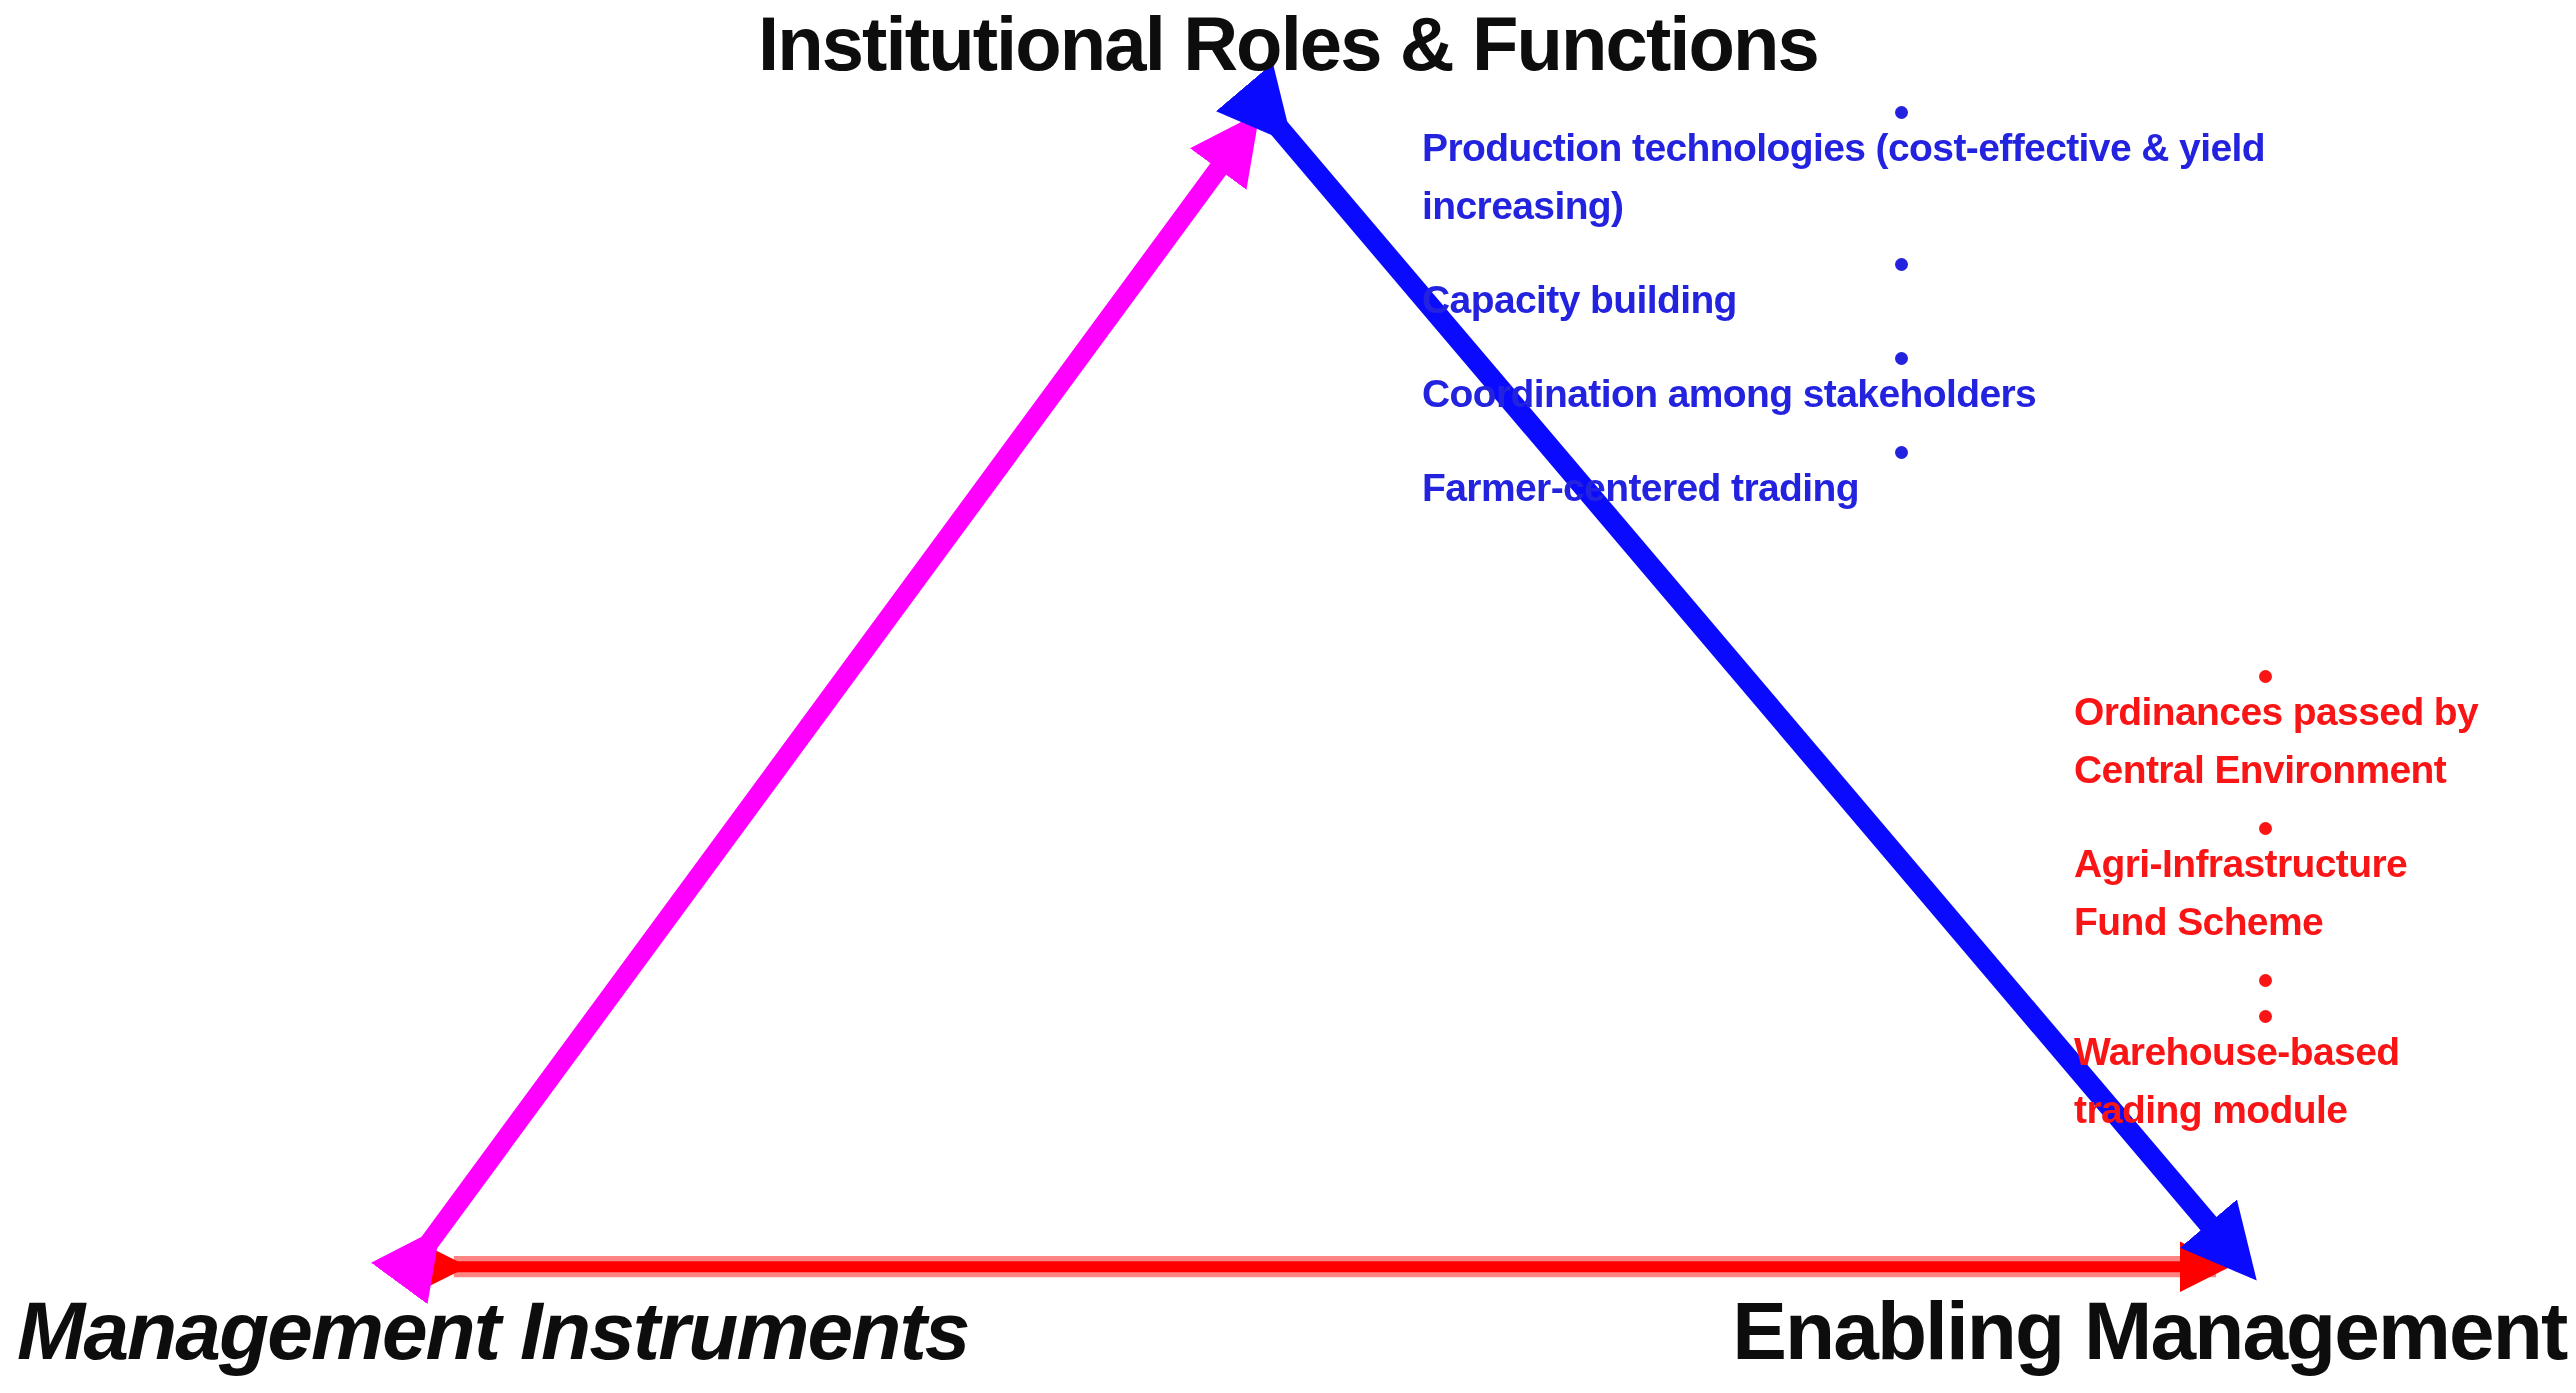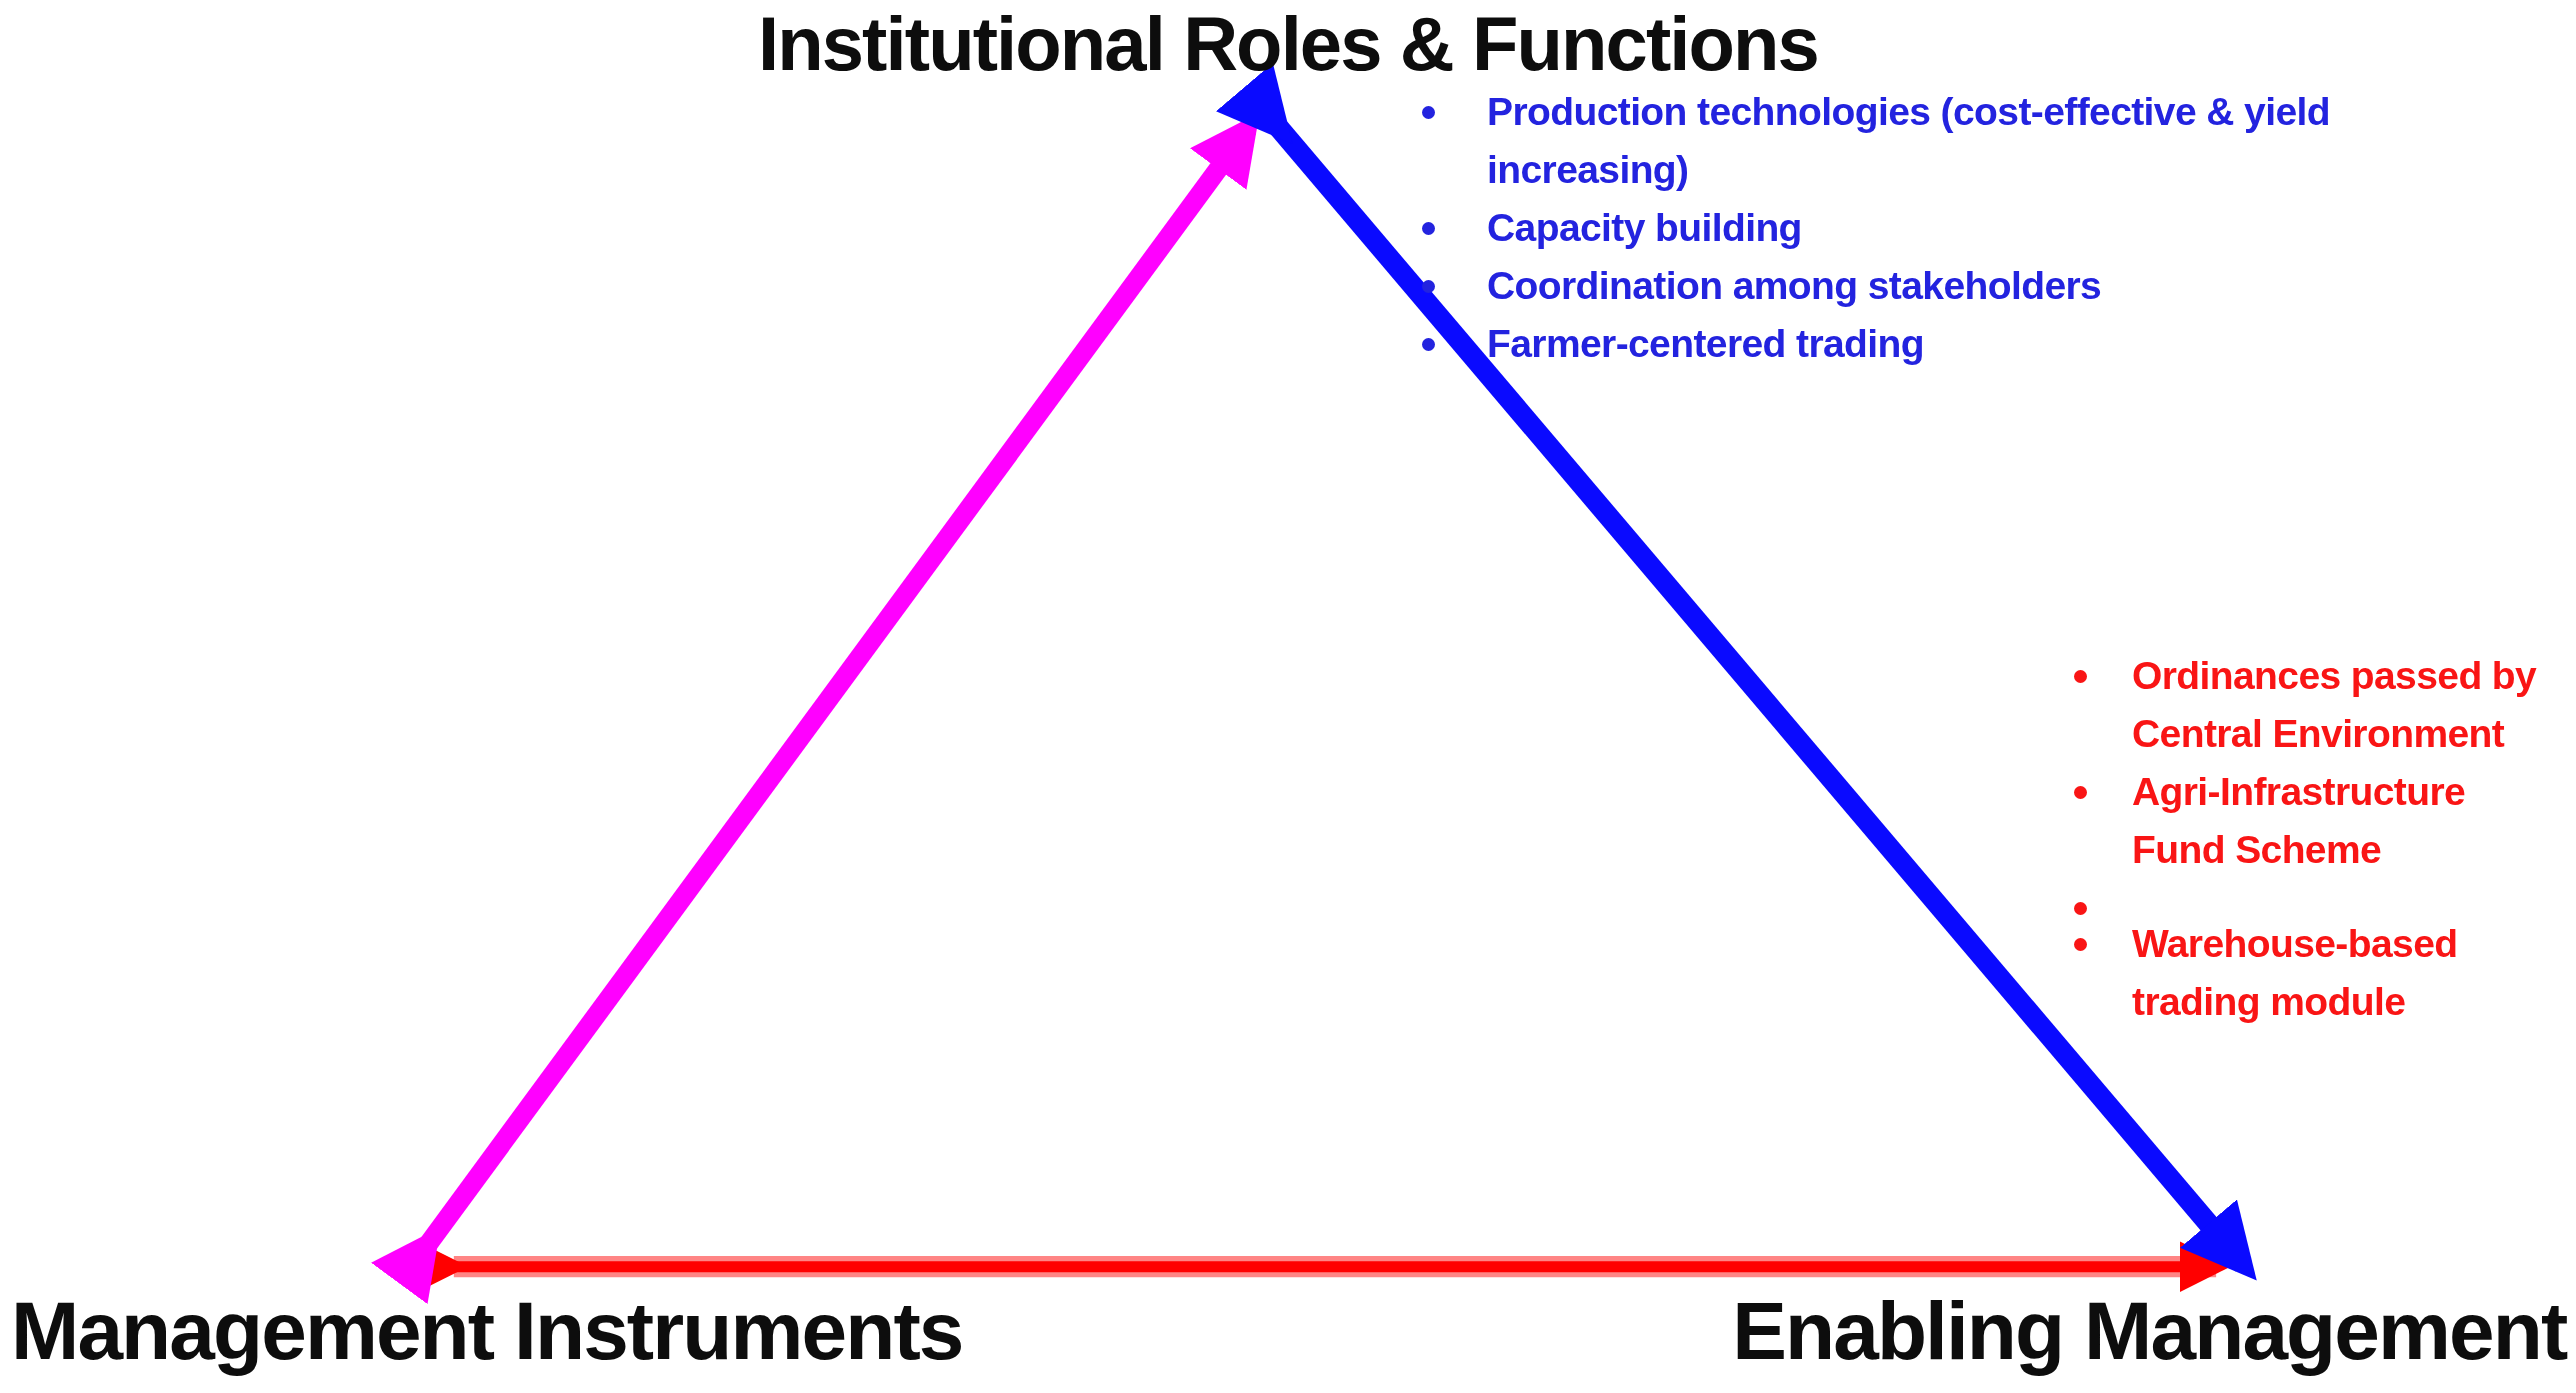--- a/index.html
+++ b/index.html
@@ -40,31 +40,31 @@
     letter-spacing: -1.9px;
     color: var(--title-text);
   }
   .corner-label {
     position: absolute; z-index: 1;
     font-size: 82px; font-weight: bold; line-height: 97px;
     letter-spacing: -1.9px;
     color: var(--title-text);
     white-space: nowrap;
   }
-  .corner-label.bl { left: 11px;  top: 1282px; }
+  .corner-label.bl { left: 17px;  top: 1282px; font-style: italic; }
   .corner-label.br { right: 9.7px; top: 1282px; text-align: right; }
 
   ul.bullet-list {
     position: absolute; z-index: 1;
     list-style: none; margin: 0; padding: 0;
     font-weight: bold;
     font-size: 39px; line-height: 58px;
     letter-spacing: -0.6px;
   }
-  ul.bullet-list li { display: flex; align-items: flex-start; }
+  ul.bullet-list li { display: flex; align-items: center; flex-direction: column; }
   .dot {
     flex: 0 0 auto;
     width: 13px; height: 13px; border-radius: 50%;
     margin-top: 23px;
   }
   .li-text { display: block; }
 
   ul.list-blue    { left: 1422px; top: 83px;  color: var(--blue-text); }
   ul.list-blue .dot { background: var(--blue-text); margin-right: 52px; }
   ul.list-blue .li-text { width: 1011px; }

